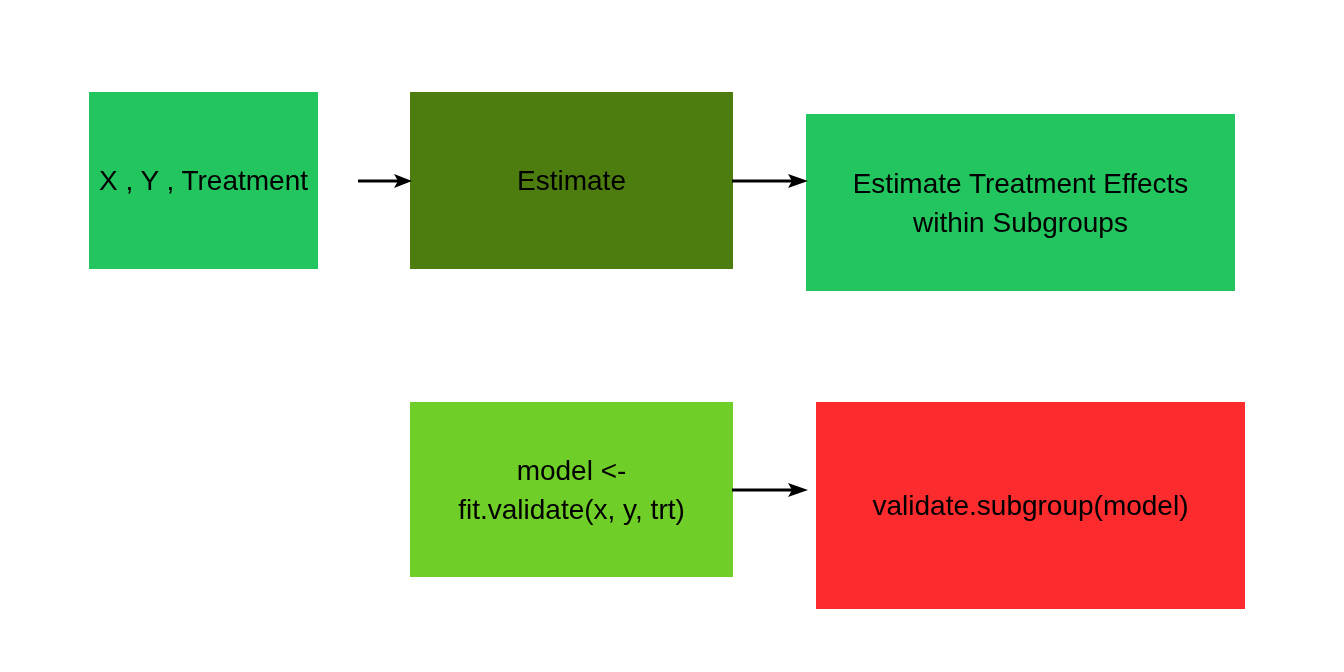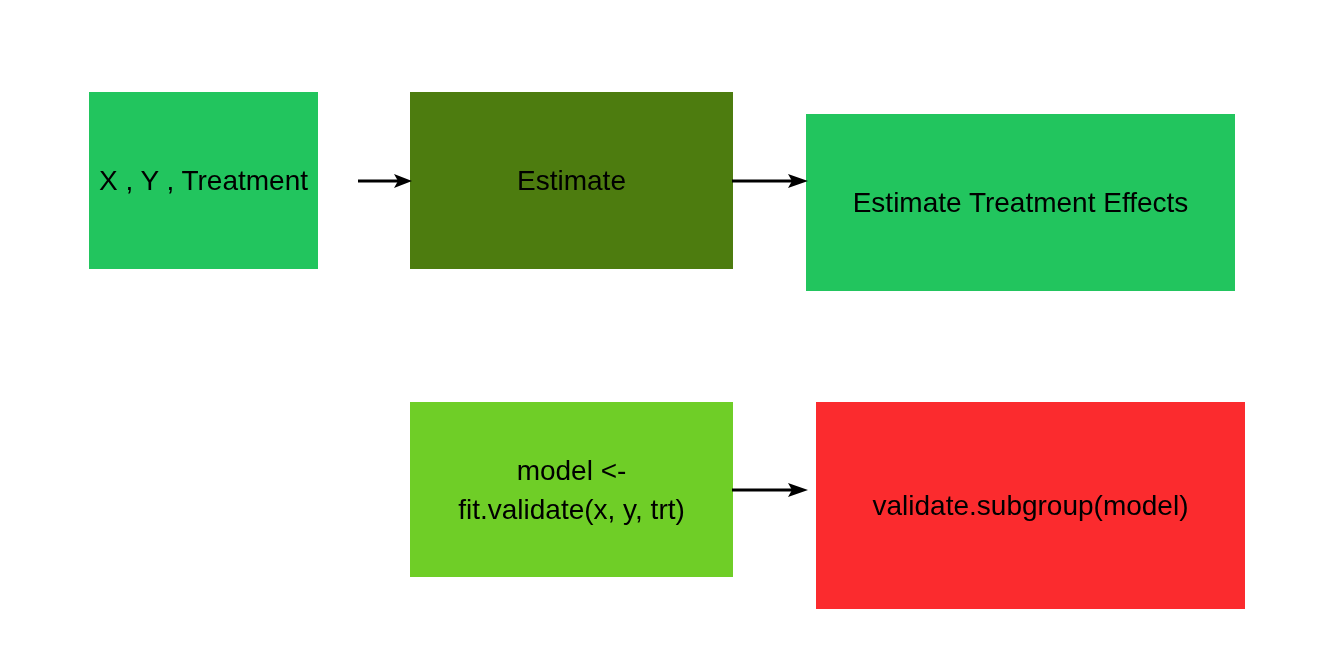--- a/index.html
+++ b/index.html
@@ -84,21 +84,21 @@
 
   <div class="node" id="node-data">
     <span class="node-label">X , Y , Treatment</span>
   </div>
 
   <div class="node" id="node-estimate-subgroups">
     <span class="node-label"><span>Estimate</span><br></span>
   </div>
 
   <div class="node" id="node-estimate-effects">
-    <span class="node-label"><span>Estimate Treatment Effects</span><br></span>
+    <span class="node-label"><span>Estimate Treatment Effects</span><br><span>within Subgroups</span></span>
   </div>
 
   <div class="node" id="node-fit-subgroup">
     <span class="node-label"><span>model &lt;-</span><br><span>fit.validate(x, y, trt)</span></span>
   </div>
 
   <div class="node" id="node-validate-subgroup">
     <span class="node-label">validate.subgroup(model)</span>
   </div>
 

